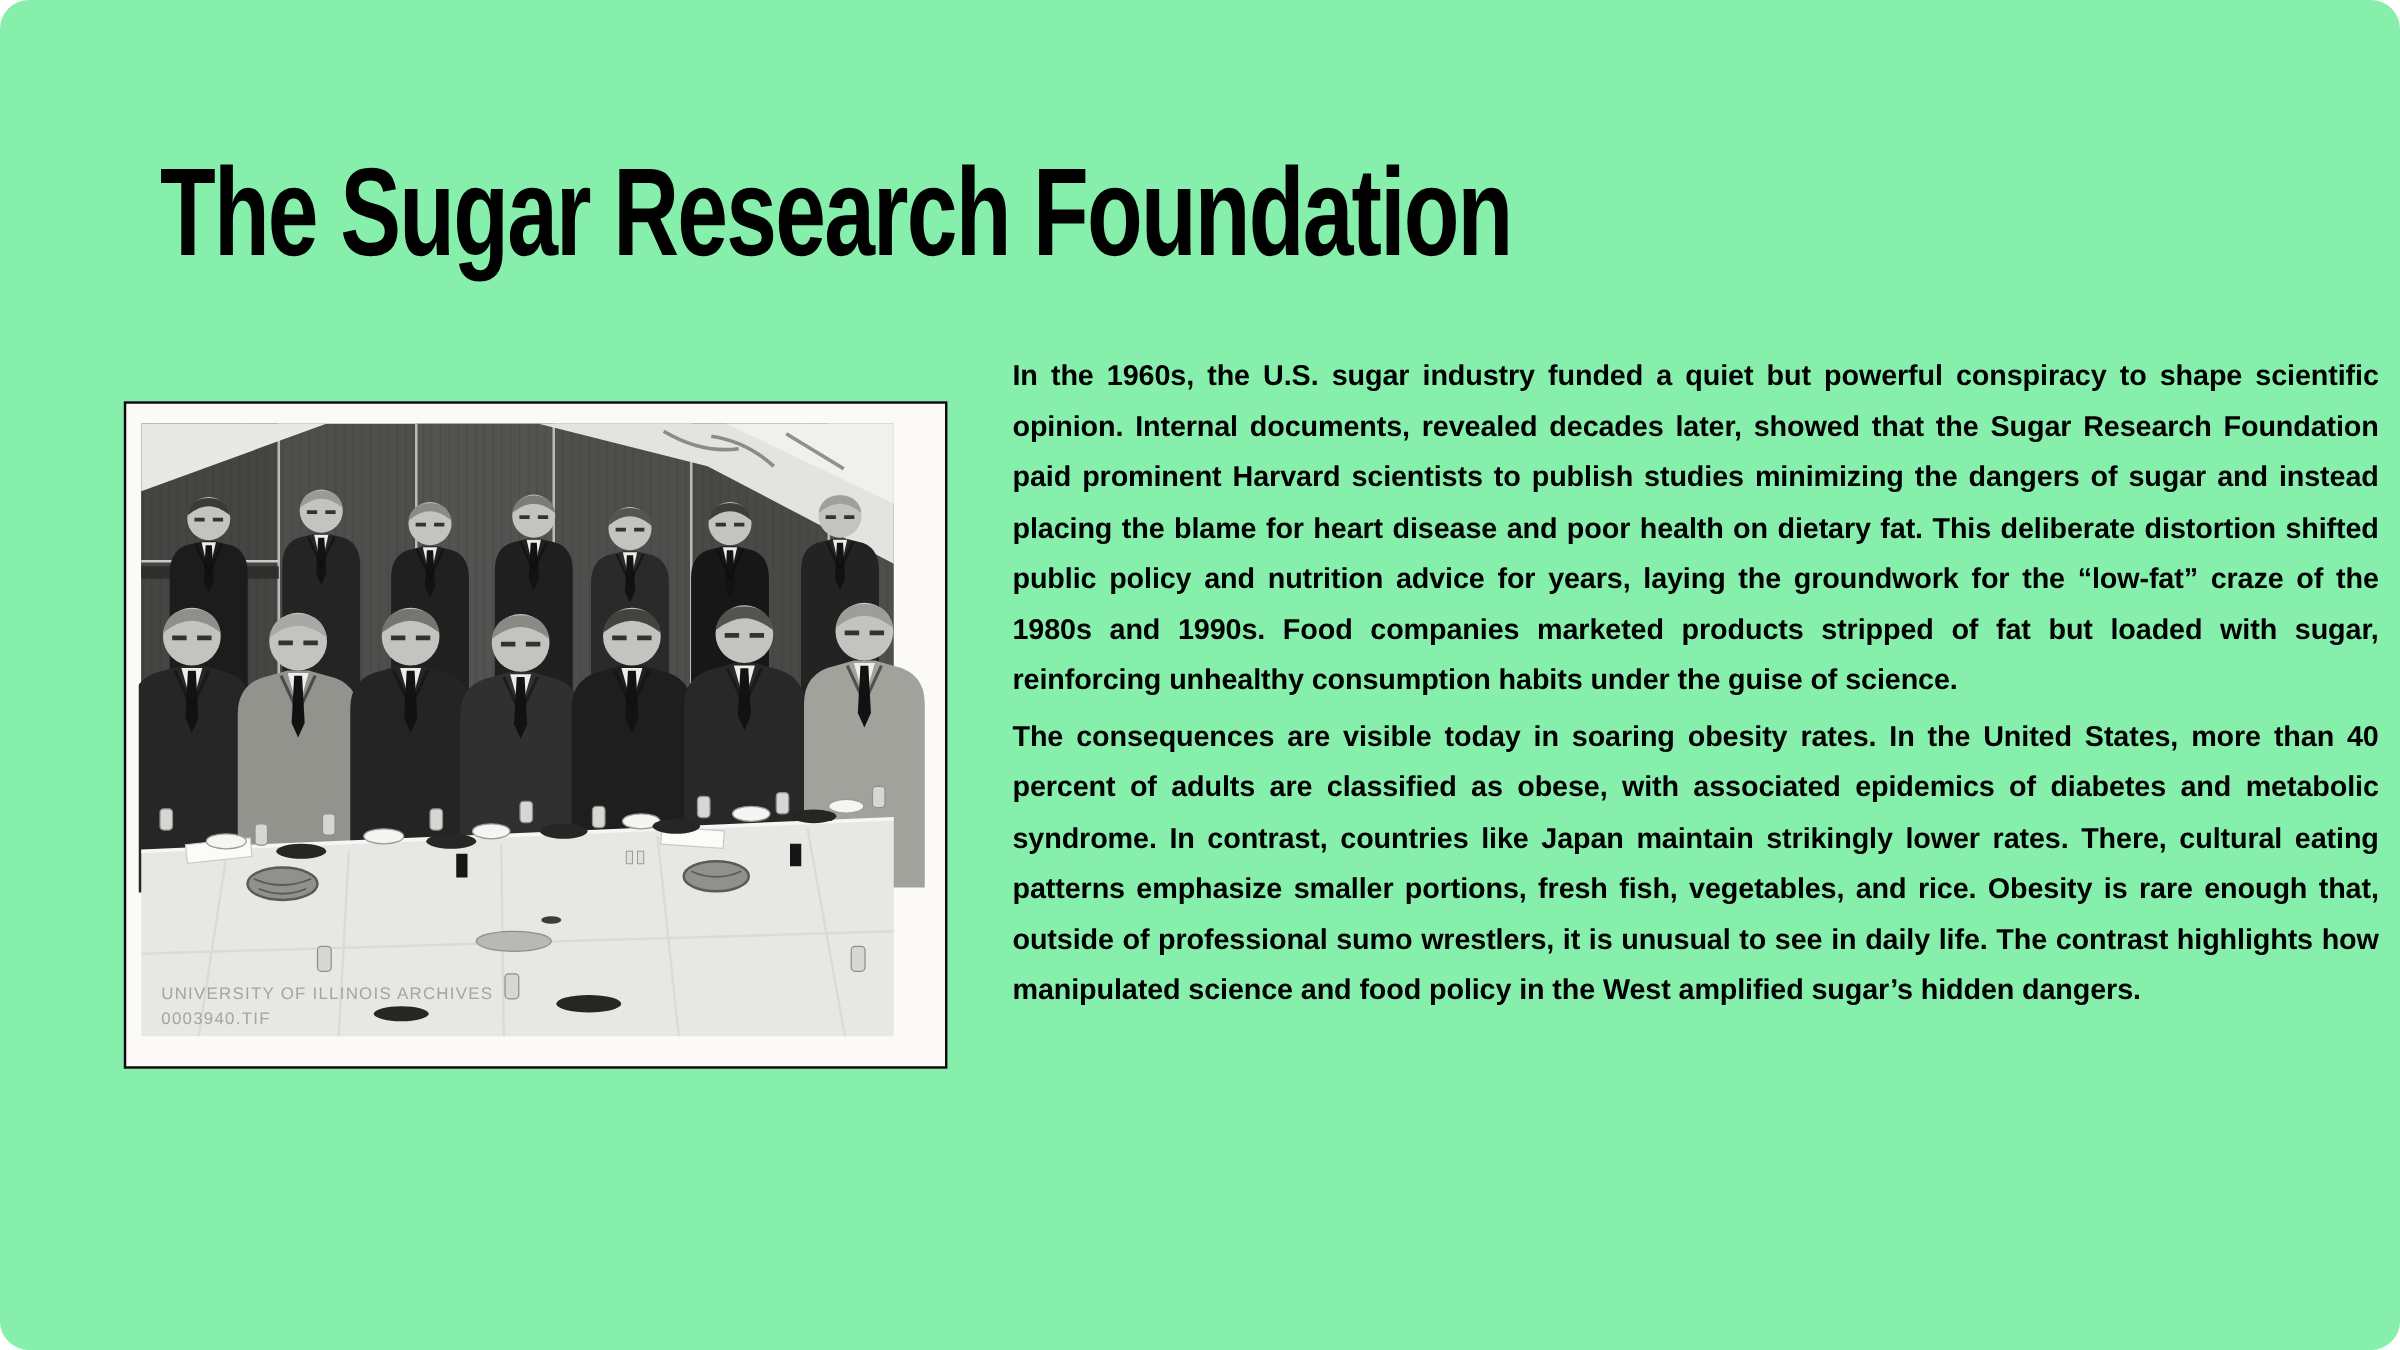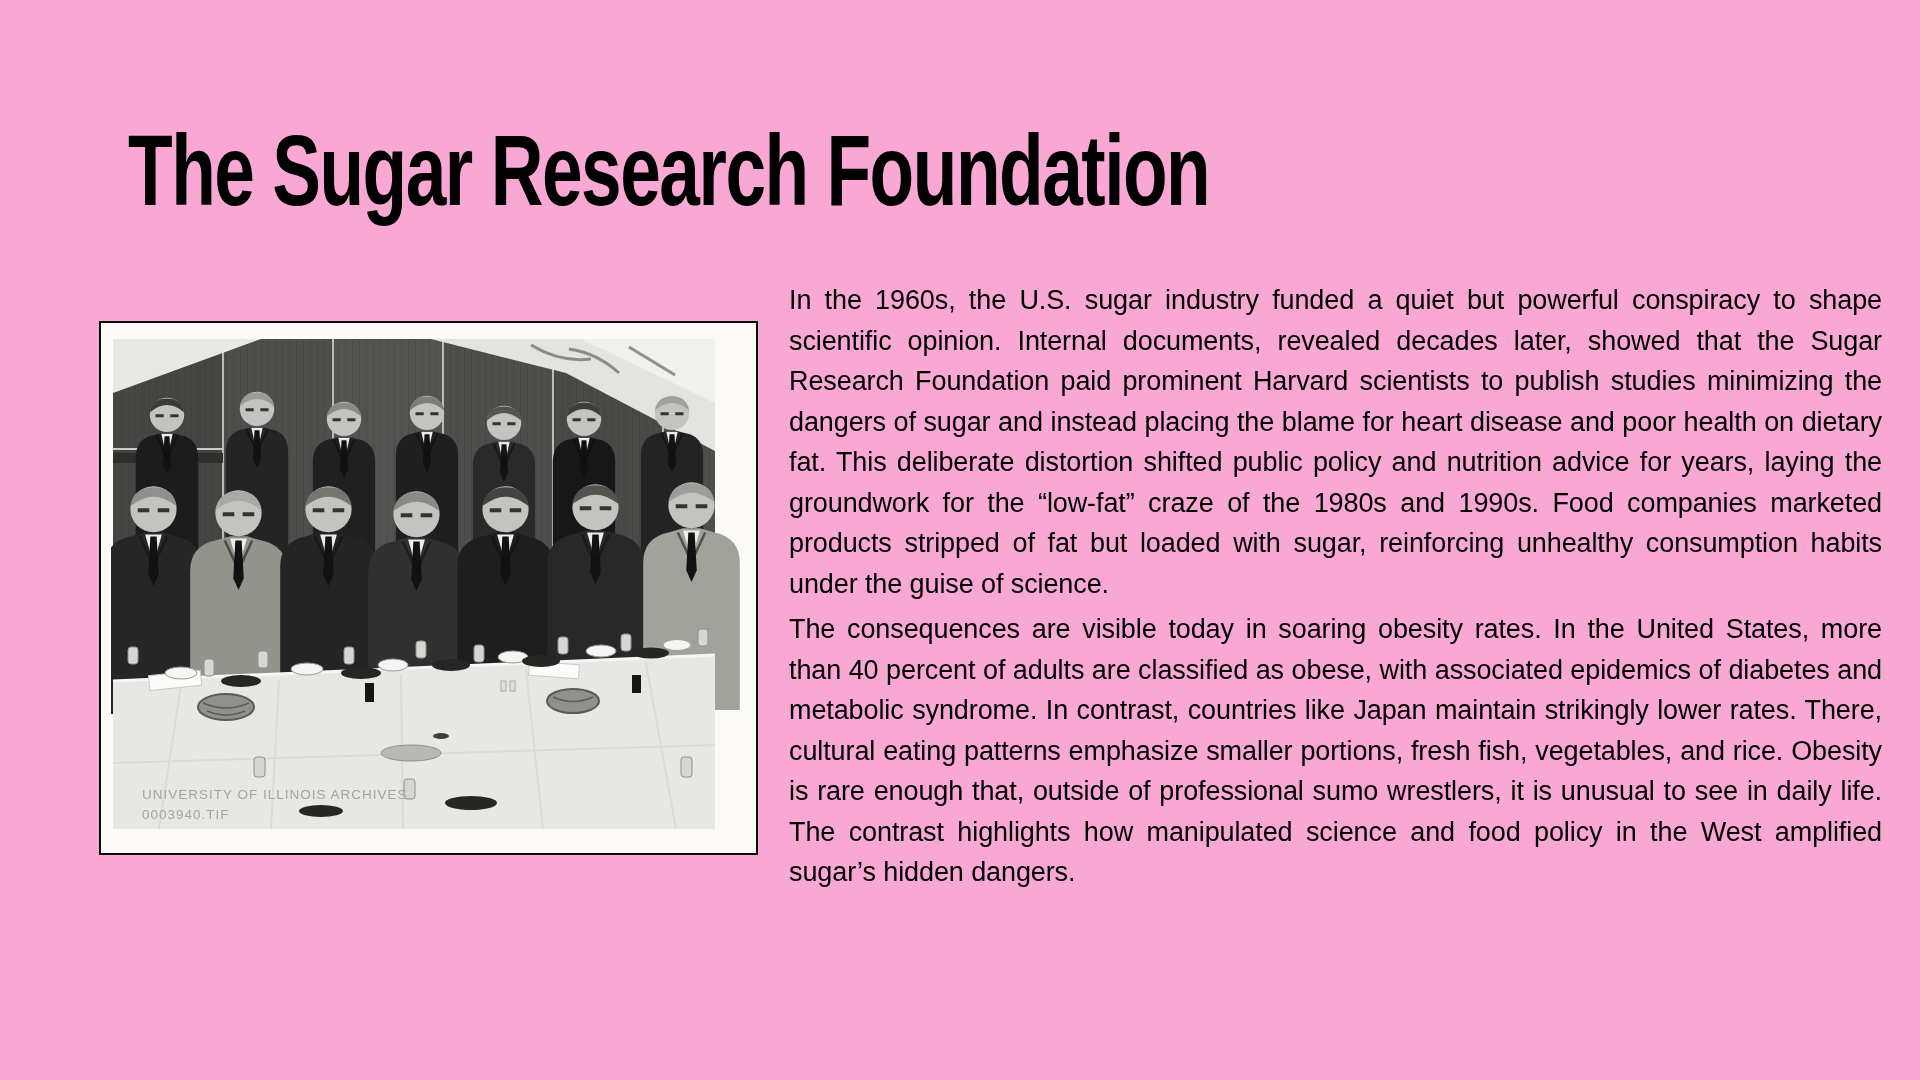--- a/index.html
+++ b/index.html
@@ -1,47 +1,48 @@
 <!DOCTYPE html>
 <html><head>
 <meta charset="utf-8">
 <style>
   html,body{margin:0;padding:0;}
   body{
     width:1920px;height:1080px;background:#ffffff;overflow:hidden;
     font-family:"Liberation Sans",sans-serif;color:#000;
     -webkit-font-smoothing:antialiased;
   }
-  .canvas{position:relative;width:1920px;height:1080px;background:#f9a8d4;}
+  .canvas{position:relative;width:1920px;height:1080px;background:#86efac;border-radius:23px;}
 
   
   h1.page-title{
     position:absolute;left:128px;top:114px;margin:0;
     font-size:100px;font-weight:700;line-height:1.12;letter-spacing:-2px;
     white-space:nowrap;transform:scaleX(0.73);transform-origin:0 50%;
   }
 
   
   figure.archive-photo{
     position:absolute;left:99px;top:321px;width:659px;height:534px;
     margin:0;box-sizing:border-box;border:2px solid #0b0b0b;
     background:#fbfaf7;padding:10px 12px 12px 10px;
   }
   figure.archive-photo svg{display:block;width:633px;height:508px;}
   .watermark{
-    position:absolute;left:41px;bottom:28px;
+    position:absolute;left:28px;bottom:28px;
     color:#a4a4a0;font-size:13.5px;line-height:1.5;letter-spacing:1px;
   }
   .watermark span{display:block;}
 
   
   section.article{
-    position:absolute;left:789px;top:280px;width:1093px;
-    font-size:27px;line-height:40.5px;letter-spacing:-0.1px;
+    position:absolute;left:810px;top:280px;width:1093px;
+    font-size:23px;line-height:40.5px;letter-spacing:-0.1px;
     text-align:justify;
+    font-weight:bold;
   }
   section.article p{margin:0 0 5px 0;}
 </style>
 </head>
 <body>
 
 <div class="canvas">
 
   <h1 class="page-title">The Sugar Research Foundation</h1>
 

